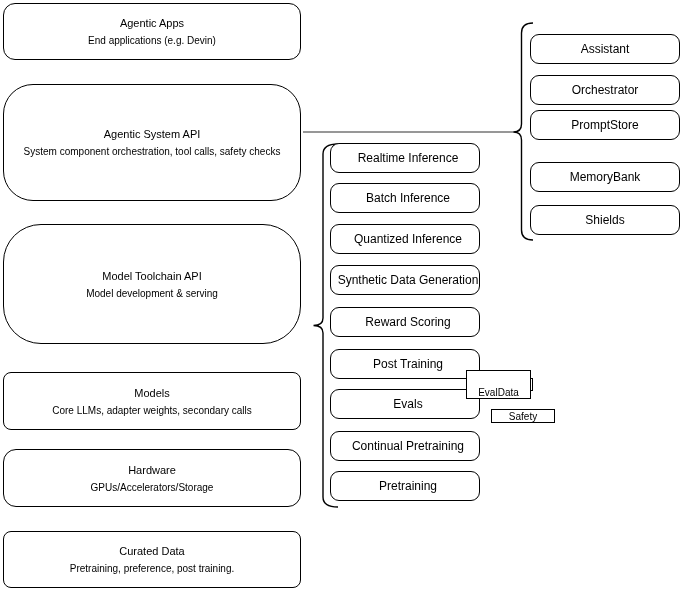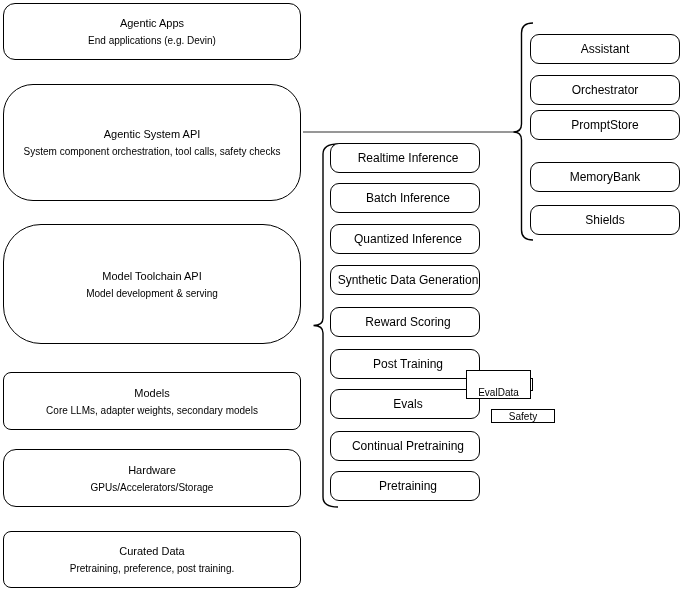--- a/index.html
+++ b/index.html
@@ -108,21 +108,21 @@
     <div class="lsub">System component orchestration, tool calls, safety checks</div>
   </div>
 
   <div class="lbox" style="top:224px;height:120px;border-radius:38px">
     <div class="ltitle">Model Toolchain API</div>
     <div class="lsub">Model development &amp; serving</div>
   </div>
 
   <div class="lbox" style="top:372px;height:58px;border-radius:8px">
     <div class="ltitle">Models</div>
-    <div class="lsub">Core LLMs, adapter weights, secondary models</div>
+    <div class="lsub">Core LLMs, adapter weights, secondary calls</div>
   </div>
 
   <div class="lbox" style="top:449px;height:58px;border-radius:13px">
     <div class="ltitle">Hardware</div>
     <div class="lsub">GPUs/Accelerators/Storage</div>
   </div>
 
   <div class="lbox" style="top:531px;height:57px;border-radius:8px">
     <div class="ltitle">Curated Data</div>
     <div class="lsub">Pretraining, preference, post training.</div>

